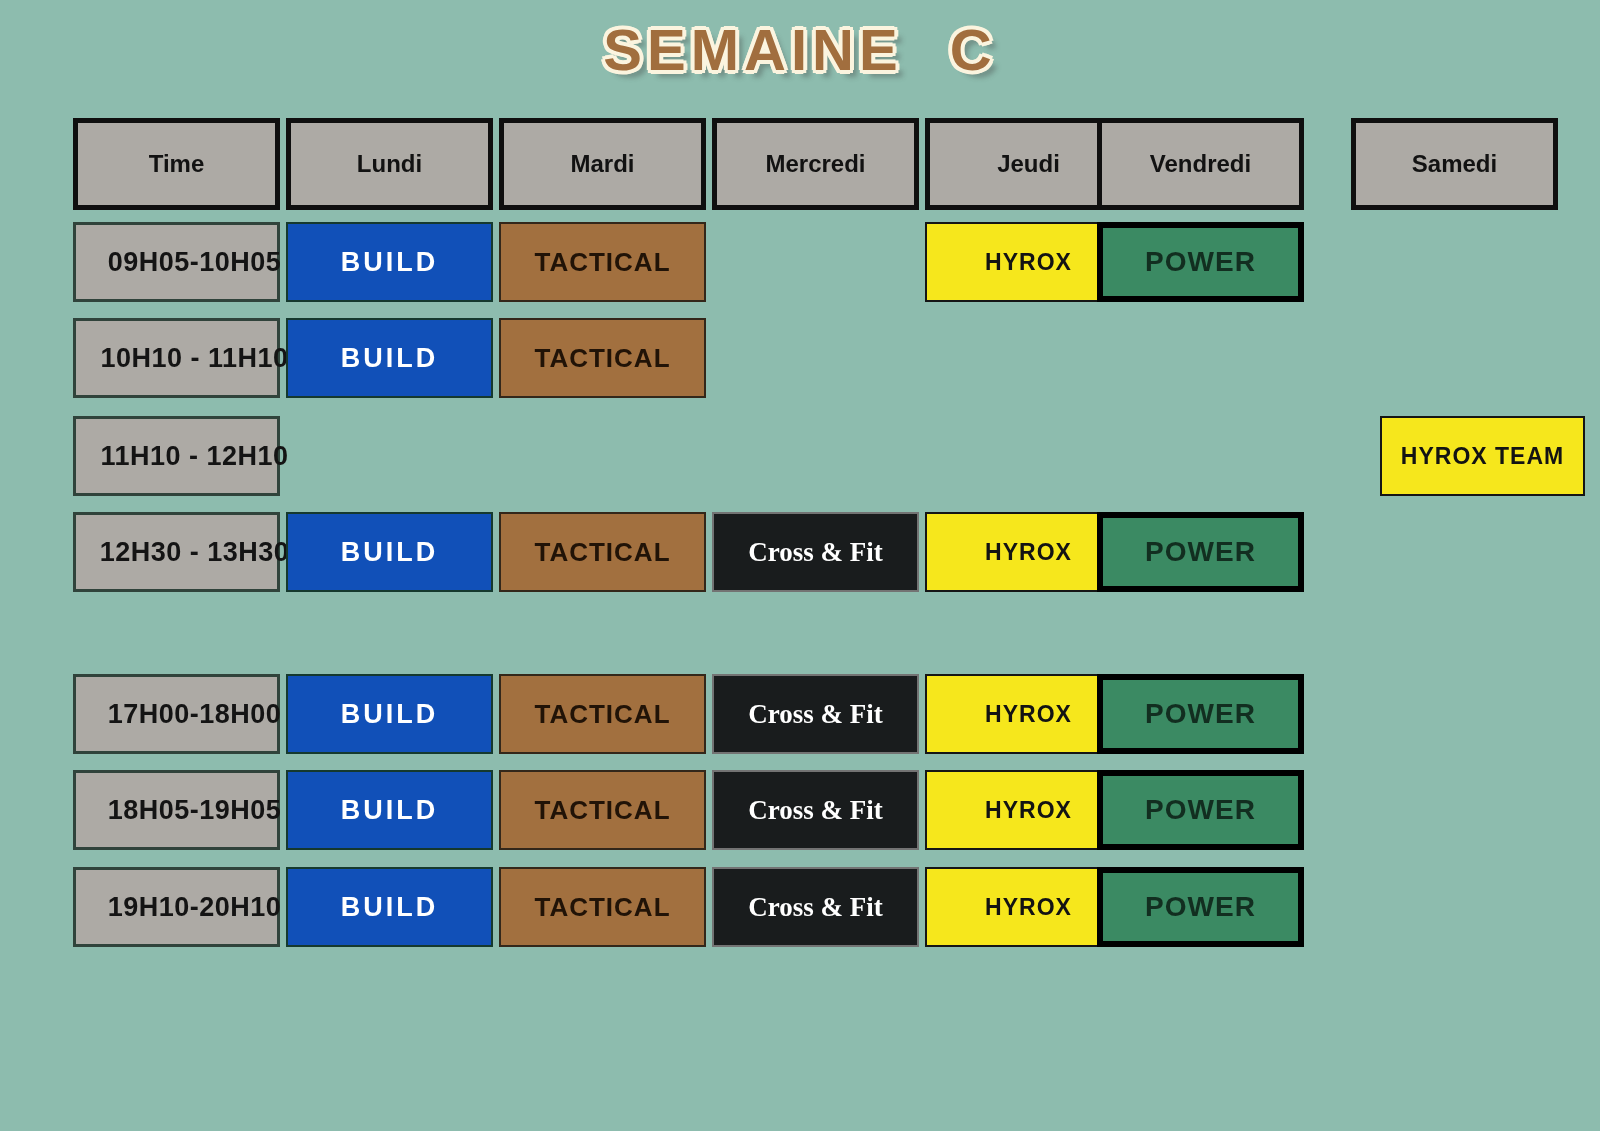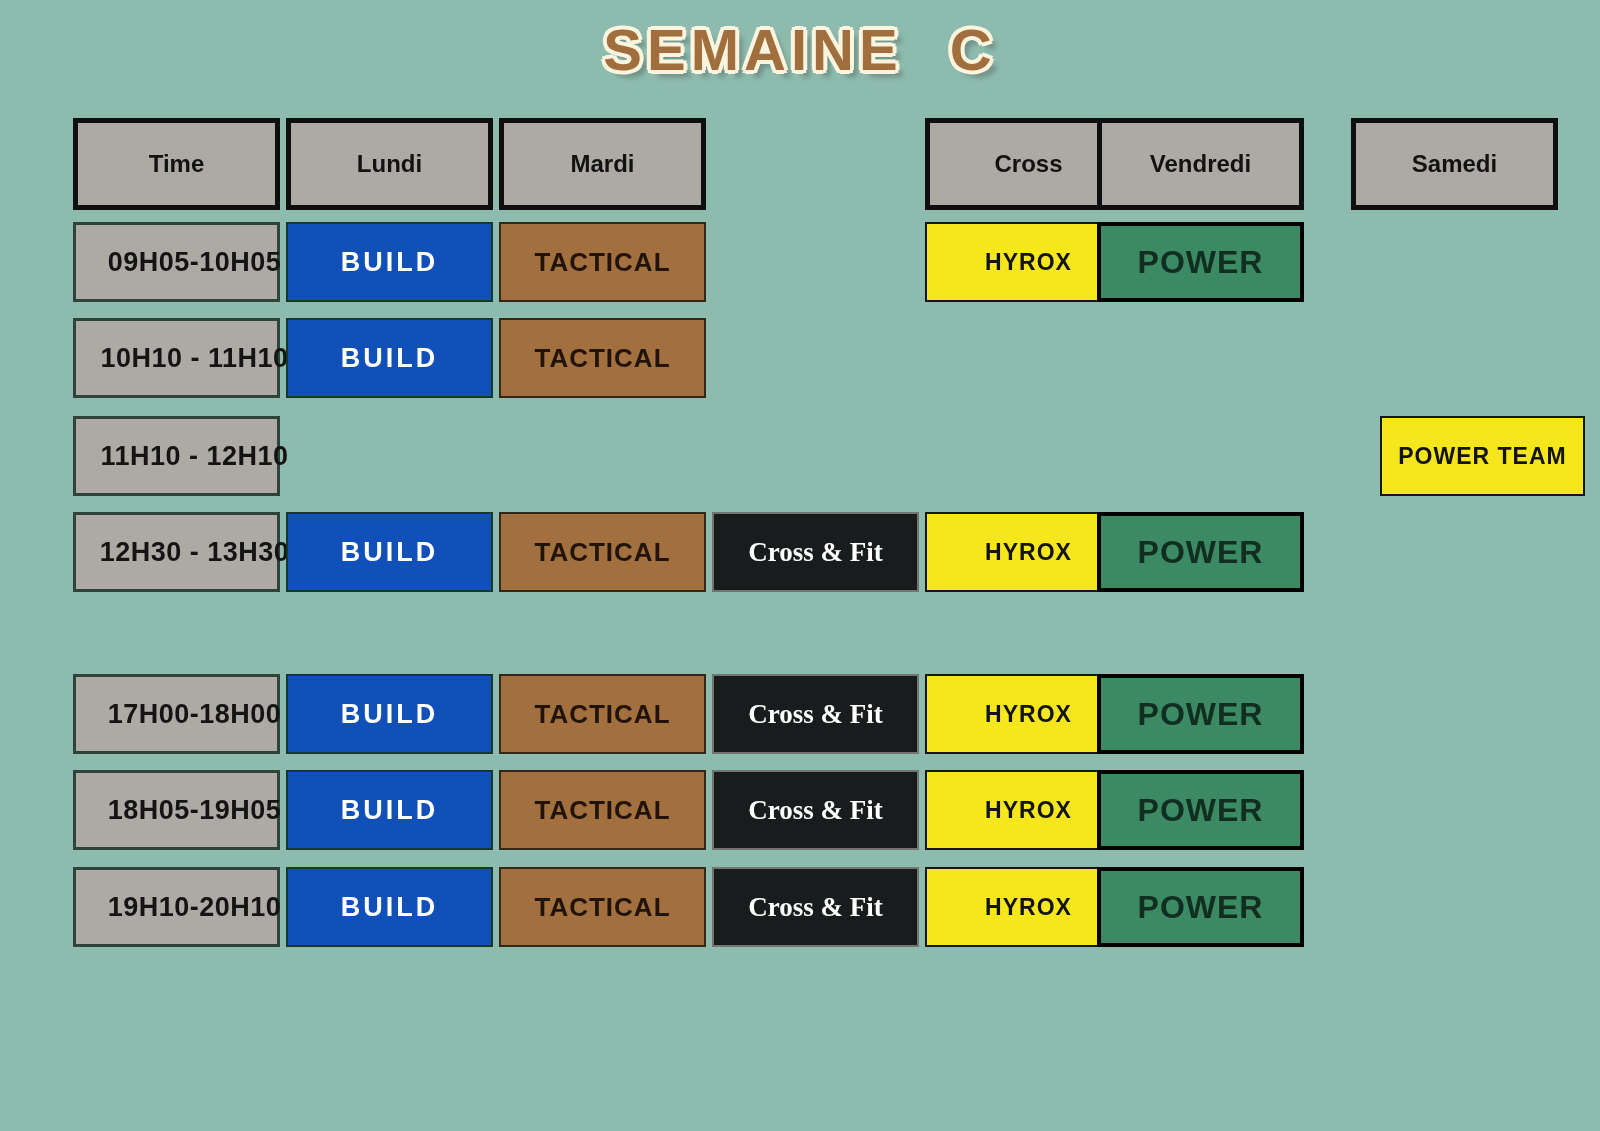--- a/index.html
+++ b/index.html
@@ -56,57 +56,58 @@
   .crossfit{
     background:var(--crossfit-bg,#191c1d);color:var(--crossfit-text,#ffffff);
     border:2px solid #737373;font-size:27px;font-weight:700;font-family:Liberation Serif, serif;
   }
   .hyrox{
     background:var(--hyrox-bg,#f6e71c);color:var(--hyrox-text,#131313);
     border:2px solid #151515;font-size:23px;font-weight:800;letter-spacing:1px;
   }
   .power{
     background:var(--power-bg,#3b8a63);color:var(--power-text,#122e20);
-    border:4px solid #000000;font-size:32px;font-weight:800;letter-spacing:1px;
+    border:6px solid #000000;font-size:28px;font-weight:800;letter-spacing:1px;
   }
   .team{left:1349px;width:205px;}
 </style>
 </head>
 <body>
 
 <div class="canvas">
 
   <h1 class="title">SEMAINE C</h1>
 
   <div class="row header-row" style="top:118px">
     <div class="slot head c0">Time</div>
     <div class="slot head c1">Lundi</div>
     <div class="slot head c2">Mardi</div>
-    <div class="slot head c4">Cross</div>
+    <div class="slot head c3">Mercredi</div>
+    <div class="slot head c4">Jeudi</div>
     <div class="slot head c5">Vendredi</div>
     <div class="slot head c6">Samedi</div>
   </div>
 
   <div class="row" style="top:222px">
     <div class="slot time c0">09H05-10H05</div>
     <div class="slot build c1">BUILD</div>
     <div class="slot tactical c2">TACTICAL</div>
     <div class="slot hyrox c4">HYROX</div>
     <div class="slot power c5">POWER</div>
   </div>
 
   <div class="row" style="top:318px">
     <div class="slot time c0">10H10 - 11H10</div>
     <div class="slot build c1">BUILD</div>
     <div class="slot tactical c2">TACTICAL</div>
   </div>
 
   <div class="row" style="top:416px">
     <div class="slot time c0">11H10 - 12H10</div>
-    <div class="slot hyrox c6 team">POWER TEAM</div>
+    <div class="slot hyrox c6 team">HYROX TEAM</div>
   </div>
 
   <div class="row" style="top:512px">
     <div class="slot time c0">12H30 - 13H30</div>
     <div class="slot build c1">BUILD</div>
     <div class="slot tactical c2">TACTICAL</div>
     <div class="slot crossfit c3">Cross &amp; Fit</div>
     <div class="slot hyrox c4">HYROX</div>
     <div class="slot power c5">POWER</div>
   </div>

